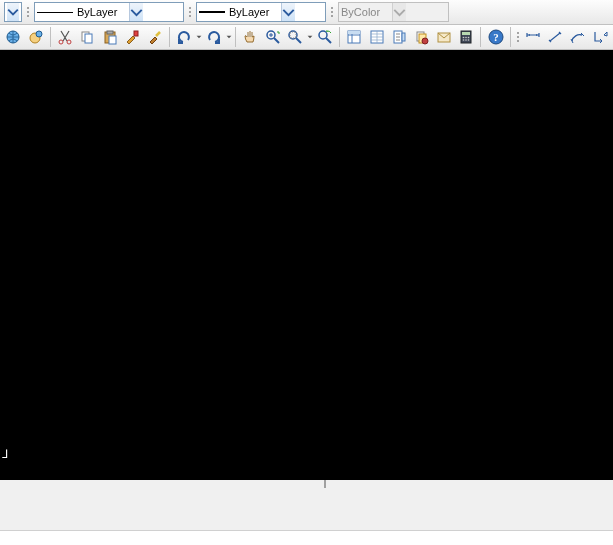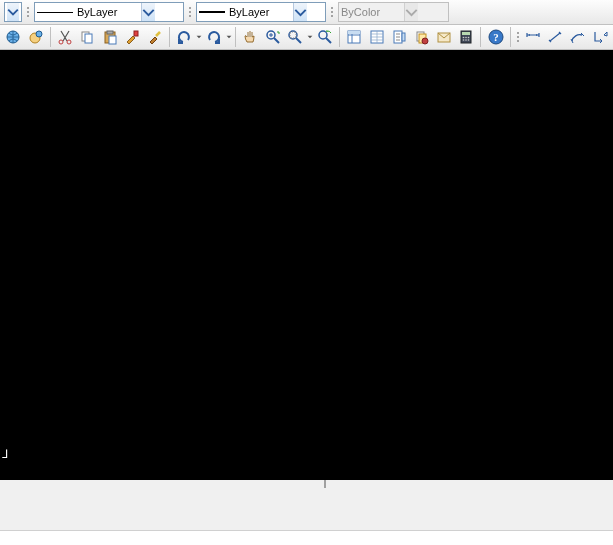--- a/index.html
+++ b/index.html
@@ -37,21 +37,21 @@
 }
 .line-sample {
   display: inline-block;
   width: 36px;
   border-top: 1px solid #000;
   margin-right: 4px;
 }
 .line-sample.thick { border-top: 2px solid #000; }
 .dropdown-label {
   min-width: 40px;
-  padding-right: 24px;
+  padding-right: 12px;
 }
 .dropdown-arrow {
   width: 14px;
   height: 18px;
   display: inline-flex;
   align-items: center;
   justify-content: center;
   background: linear-gradient(to bottom,#eef4fb,#cfe3f7);
   border-left: 1px solid #b6c8de;
 }

